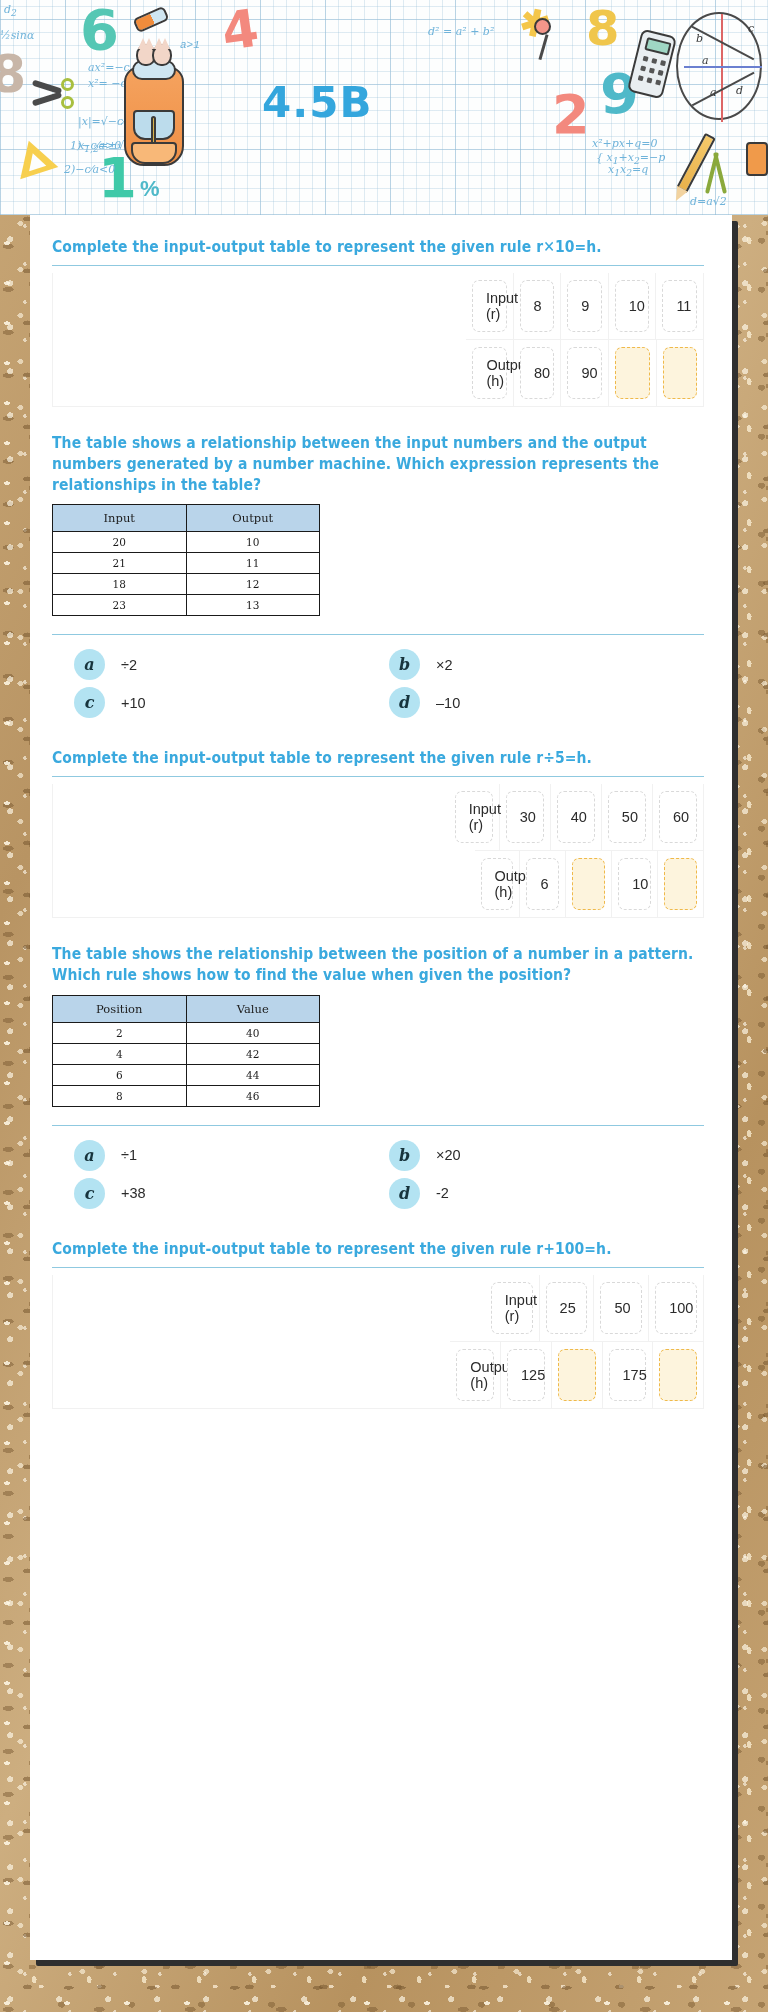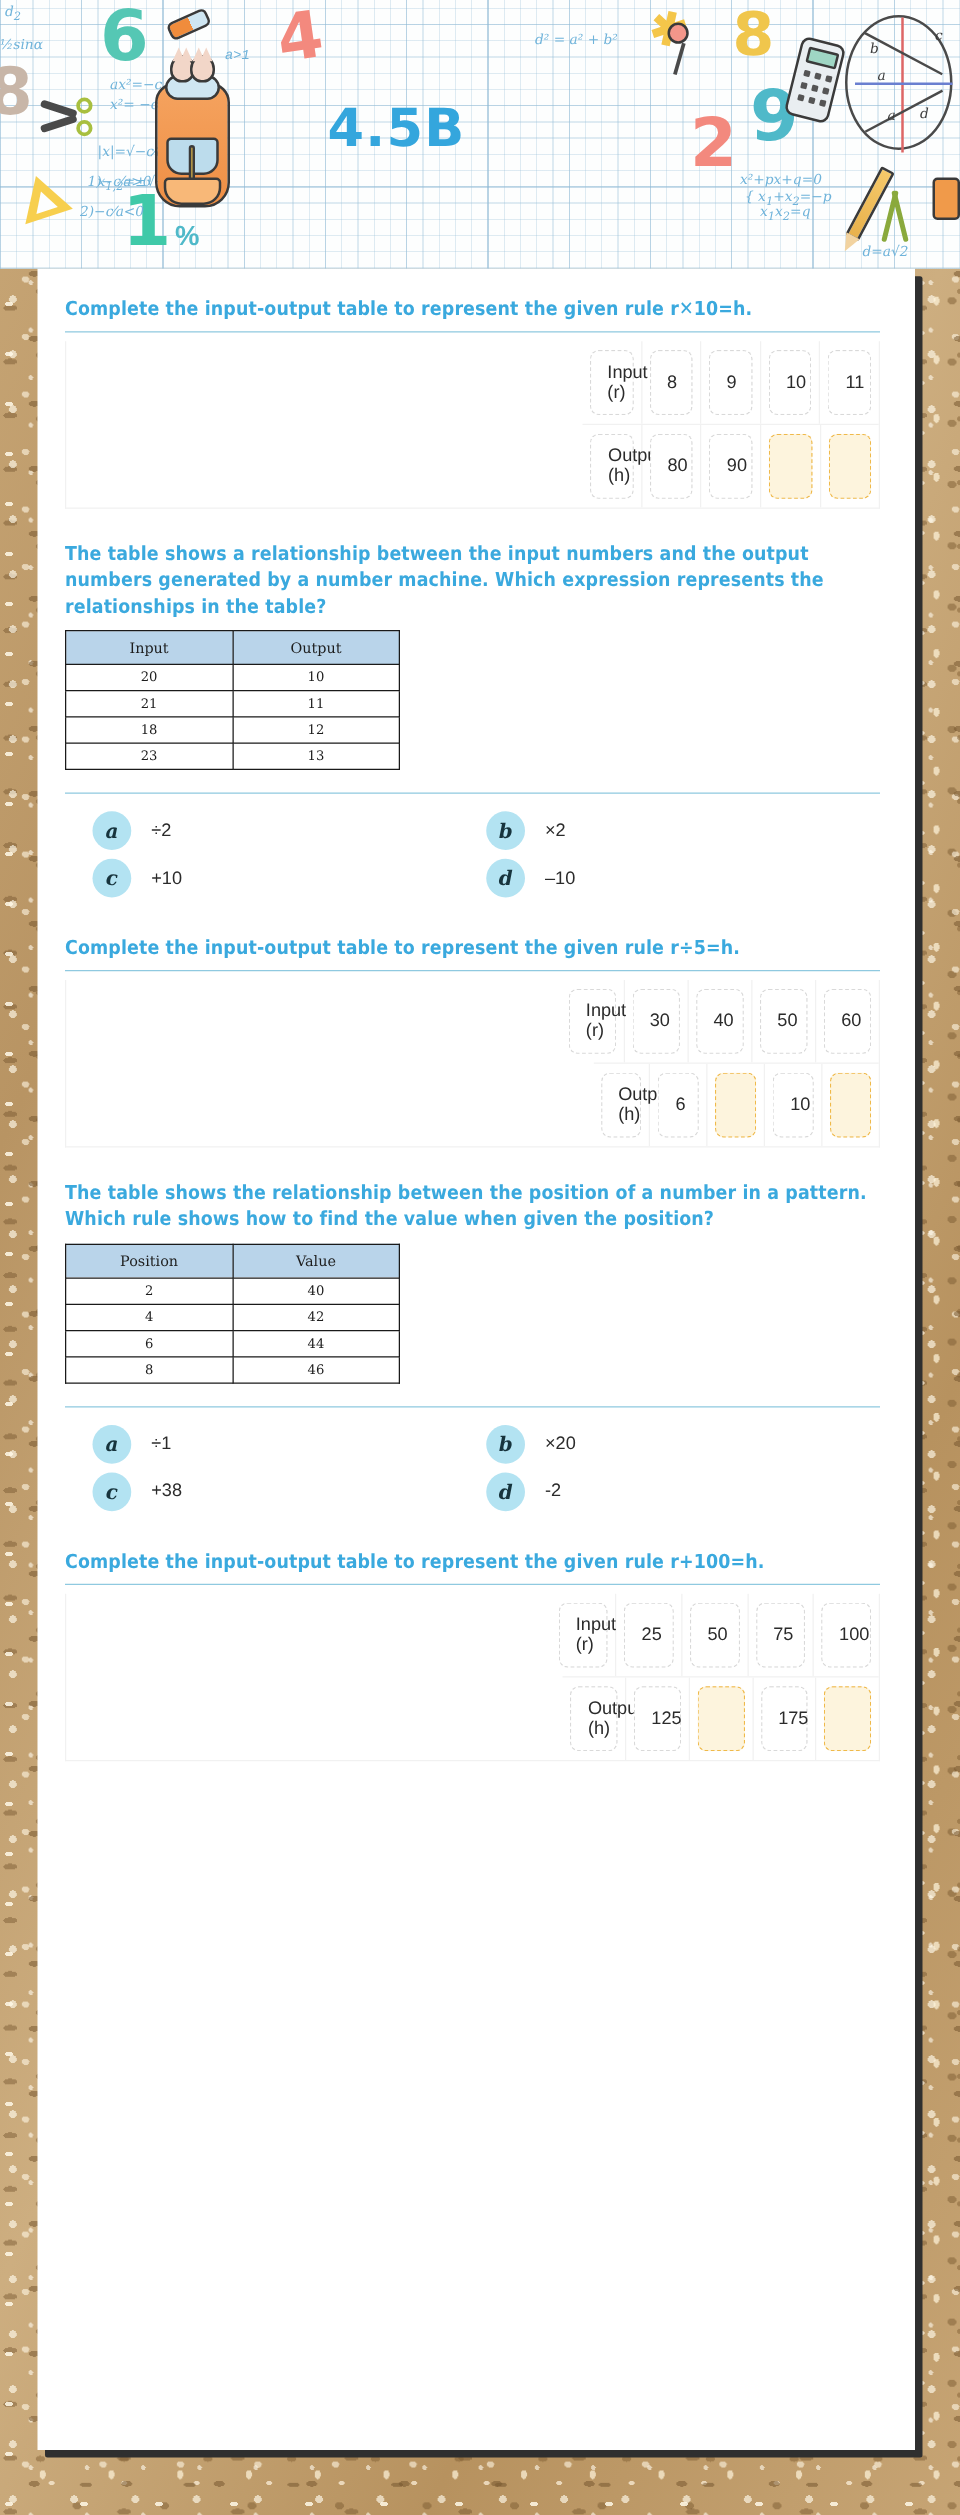--- a/index.html
+++ b/index.html
@@ -569,23 +569,20 @@
             <div class="io-cell">
               <div class="io-box">Input (r)</div>
             </div>
             <div class="io-cell">
               <div class="io-box">25</div>
             </div>
             <div class="io-cell">
               <div class="io-box">50</div>
             </div>
             <div class="io-cell">
-              <div class="io-box">75</div>
-            </div>
-            <div class="io-cell">
               <div class="io-box">100</div>
             </div>
           </div>
           <div class="io-row">
             <div class="io-cell">
               <div class="io-box">Output (h)</div>
             </div>
             <div class="io-cell">
               <div class="io-box">125</div>
             </div>

